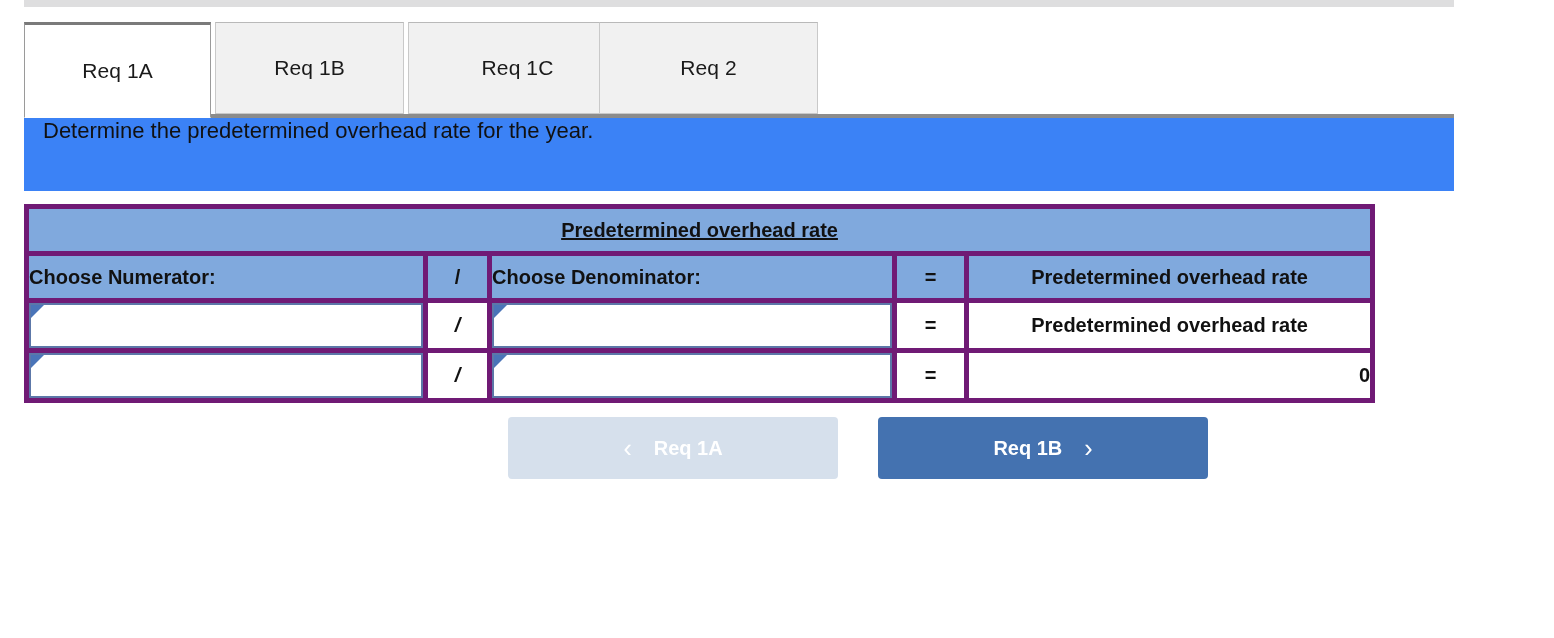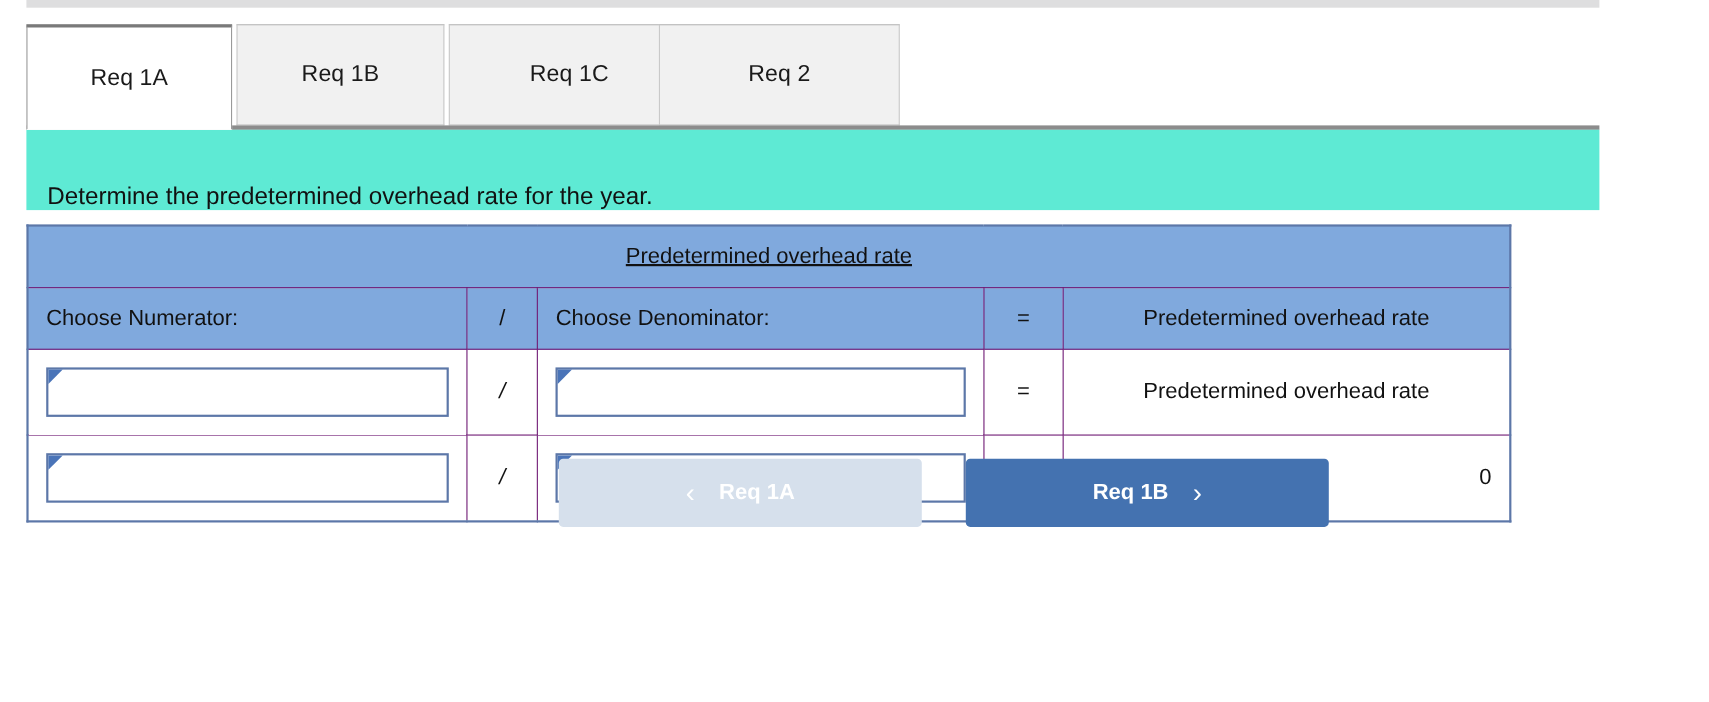--- a/index.html
+++ b/index.html
@@ -67,45 +67,45 @@
     background: #8c8c8c;
   }
 
   
   .instruction {
     position: absolute;
     left: 24px;
     top: 118px;
     width: 1430px;
     height: 73px;
-    background: #5eead4;
+    background: #3b82f6;
     display: flex;
-    align-items: flex-end;
+    align-items: flex-start;
     box-sizing: border-box;
     padding-left: 19px;
     font-size: 22px;
     color: #111111;
   }
 
   
   .sheet {
     position: absolute;
     left: 24px;
     top: 204px;
     width: 1350px;
     border-collapse: collapse;
     table-layout: fixed;
     border: 2px solid #5c77a8;
   }
   .sheet td, .sheet th {
-    border: 1px solid #701a75;
-    padding: 16px;
+    border: 5px solid #701a75;
+    padding: 0;
     height: 47px;
     font-size: 20px;
-    font-weight: normal;
+    font-weight: bold;
     box-sizing: border-box;
   }
   .hdr-blue {
     background: #80a9dd;
     font-weight: bold;
     color: #111111;
   }
   .title-cell {
     text-align: center;
     font-size: 21px;

